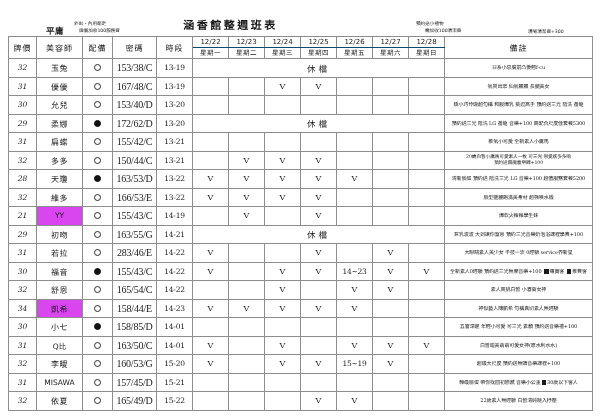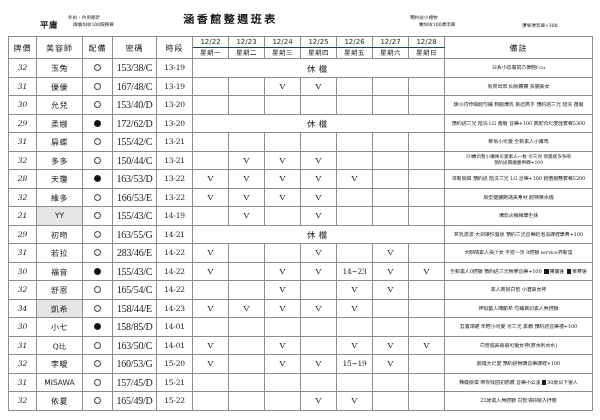--- a/index.html
+++ b/index.html
@@ -4,21 +4,21 @@
 <title>涵香館整週班表</title>
 <style>
   html,body{margin:0;padding:0;}
   body{
     width:600px;height:420px;overflow:hidden;
     background:#ffffff;
     font-family:"DejaVu Sans","Liberation Sans",sans-serif;
     color:#1a1a1a;
     -webkit-font-smoothing:antialiased;
   }
-  .page{position:relative;width:478px;height:420px;box-sizing:border-box;padding:2px;}
+  .page{position:relative;width:478px;height:420px;box-sizing:border-box;padding:8px;}
 
   
   .topbar{
     position:relative;height:34px;
     display:block;
   }
   .tb-plain{
     position:absolute;left:38px;top:16px;
     font-size:8.5px;letter-spacing:.5px;font-weight:600;
     white-space:nowrap;
@@ -91,21 +91,21 @@
     border-top:none;
   }
   thead th.span2{height:21px;}
 
   td.price{font-size:7.5px;font-family:"DejaVu Serif","Liberation Serif",serif;font-style:italic;}
   td.name{
     font-size:8px;font-weight:700;letter-spacing:.5px;
     font-family:"DejaVu Serif","Liberation Serif",serif;
   }
   td.name.latin{font-family:"DejaVu Sans","Liberation Sans",sans-serif;font-size:7.5px;letter-spacing:0;}
-  td.name.hl{background:#e5e5e5;}
+  td.name.hl{background:#d946ef;}
   td.code{font-size:10px;font-family:Liberation Serif, serif;letter-spacing:-.2px;margin-left:16px;}
   td.slot{font-size:7.5px;font-family:"DejaVu Serif","Liberation Serif",serif;letter-spacing:-.2px;}
   td.day{font-size:8px;font-weight:700;font-family:"DejaVu Serif","Liberation Serif",serif;}
   td.day.timeval{font-size:7.5px;font-weight:400;letter-spacing:-.3px;}
   td.rest{
     font-size:8.5px;font-weight:700;letter-spacing:3px;
     font-family:"DejaVu Serif","Liberation Serif",serif;
   }
   td.note{
     text-align:left;

